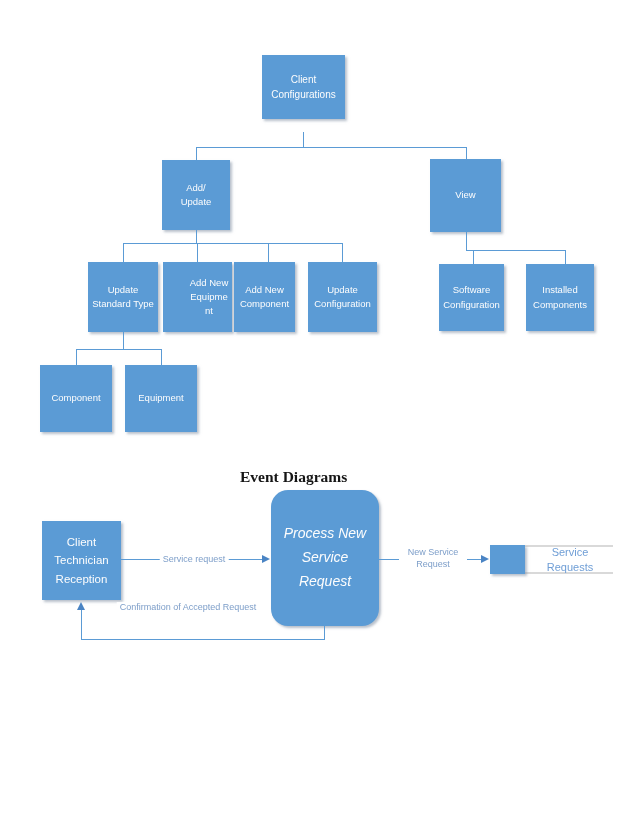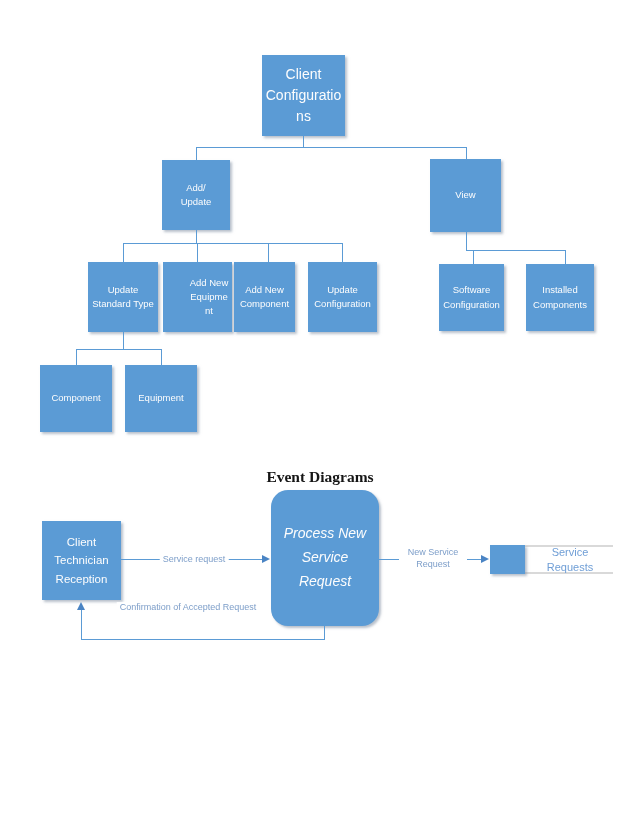--- a/index.html
+++ b/index.html
@@ -25,35 +25,35 @@
   }
   .flow-label.wrap{white-space:normal;width:62px;}
   .arrow-r{position:absolute;width:0;height:0;
     border-top:4px solid transparent;border-bottom:4px solid transparent;
     border-left:8px solid #4a84c4;}
   .arrow-u{position:absolute;width:0;height:0;
     border-left:4px solid transparent;border-right:4px solid transparent;
     border-bottom:8px solid #4a84c4;}
   .title{
     position:absolute;font-family:"Liberation Serif",serif;font-weight:bold;
-    font-size:15.5px;color:#151515;text-align:center;
+    font-size:15.5px;color:#151515;
   }
   .entity{font-size:11.5px;line-height:1.6;}
   .process{border-radius:17px;font-size:14px;line-height:1.7;font-style:italic;}
   .store-text{
     position:absolute;display:flex;align-items:center;justify-content:center;
     text-align:center;color:#6f9ed6;font-size:11px;line-height:1.3;
   }
 </style>
 </head>
 <body>
 
 <div class="canvas">
 
-  <div class="node" style="left:262px;top:55px;width:83px;height:81px;font-size:14px;">Client Configurations</div>
+  <div class="node" style="left:262px;top:55px;width:83px;height:64px;font-size:10px;">Client Configurations</div>
 
   <div class="vline" style="left:303px;top:132px;height:15px;"></div>
   <div class="hline" style="left:196px;top:147px;width:270px;"></div>
   <div class="vline" style="left:196px;top:147px;height:13px;"></div>
   <div class="vline" style="left:466px;top:147px;height:13px;"></div>
 
   <div class="node prelines" style="left:162px;top:160px;width:68px;height:70px;">Add/
 Update</div>
   <div class="node" style="left:430px;top:159px;width:71px;height:73px;">View</div>
 

